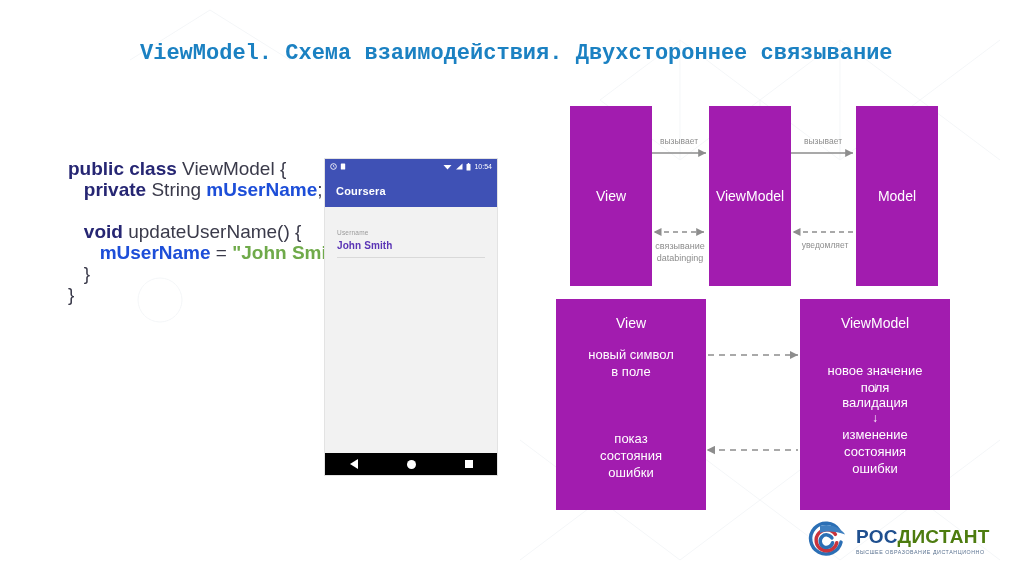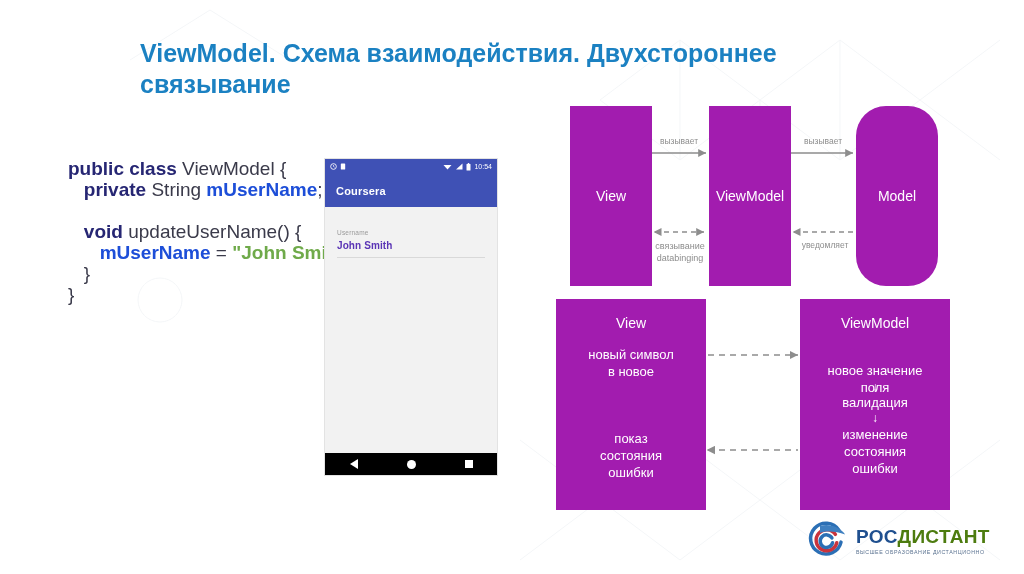--- a/index.html
+++ b/index.html
@@ -25,24 +25,25 @@
     pointer-events: none;
     opacity: 0.5;
   }
 
   
   .title {
     position: absolute;
     left: 140px;
     top: 38px;
     width: 760px;
-    font-size: 25px;
+    font-size: 22px;
     line-height: 31px;
     font-weight: bold;
     color: #1b81c2;
+    font-family: Liberation Mono, monospace;
   }
   .title .strong {
     font-weight: bold;
   }
 
   
   .code {
     position: absolute;
     left: 68px;
     top: 158px;
@@ -305,21 +306,21 @@
   </div>
 
   <div class="diagram" style="left:556px; top:100px; width:400px; height:195px;">
 
     <div class="gbox centered" style="left:14px; top:6px; width:82px; height:180px;">
       <span>View</span>
     </div>
     <div class="gbox centered" style="left:153px; top:6px; width:82px; height:180px;">
       <span>ViewModel</span>
     </div>
-    <div class="gbox centered" style="left:300px; top:6px; width:82px; height:180px;border-radius:30px;">
+    <div class="gbox centered" style="left:300px; top:6px; width:82px; height:180px;">
       <span>Model</span>
     </div>
 
     <svg width="400" height="195" style="position:absolute;left:0;top:0;">
       <defs>
         <marker id="ahR" markerWidth="7" markerHeight="7" refX="6" refY="3" orient="auto">
           <path d="M0,0 L6,3 L0,6 Z" fill="#8d8d8d"></path>
         </marker>
         <marker id="ahL" markerWidth="7" markerHeight="7" refX="1" refY="3" orient="auto">
           <path d="M6,0 L0,3 L6,6 Z" fill="#8d8d8d"></path>
@@ -338,21 +339,21 @@
     <div class="conn-label two-line" style="left:80px; top:140px; width:88px;">связывание
 databinging</div>
     <div class="conn-label" style="left:225px; top:140px; width:88px;">уведомляет</div>
   </div>
 
   <div class="diagram" style="left:556px; top:299px; width:400px; height:215px;">
 
     <div class="gbox" style="left:0px; top:0px; width:150px; height:211px;">
       <div class="lbl-heading" style="top:16px;">View</div>
       <div class="lbl-block" style="top:47px;">новый символ
-в новое</div>
+в поле</div>
       <div class="lbl-block" style="top:131px;">показ
 состояния
 ошибки</div>
     </div>
 
     <div class="gbox" style="left:244px; top:0px; width:150px; height:211px;">
       <div class="lbl-heading" style="top:16px;">ViewModel</div>
       <div class="lbl-block" style="top:47px;margin-top:16px;">новое значение
 поля</div>
       <div class="down-arrow" style="top:83px;">↓</div>

